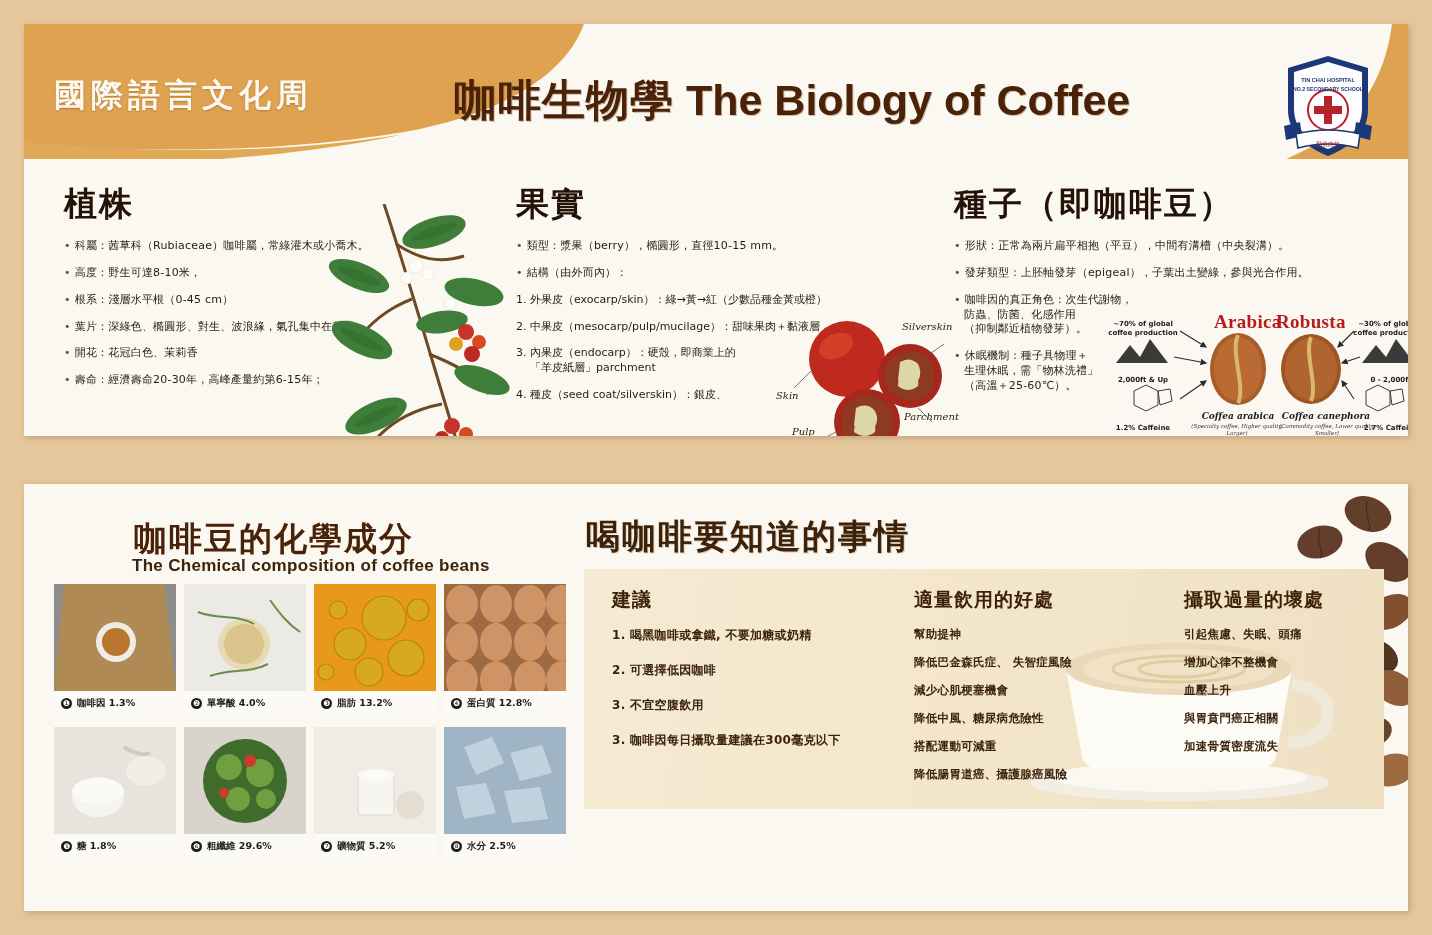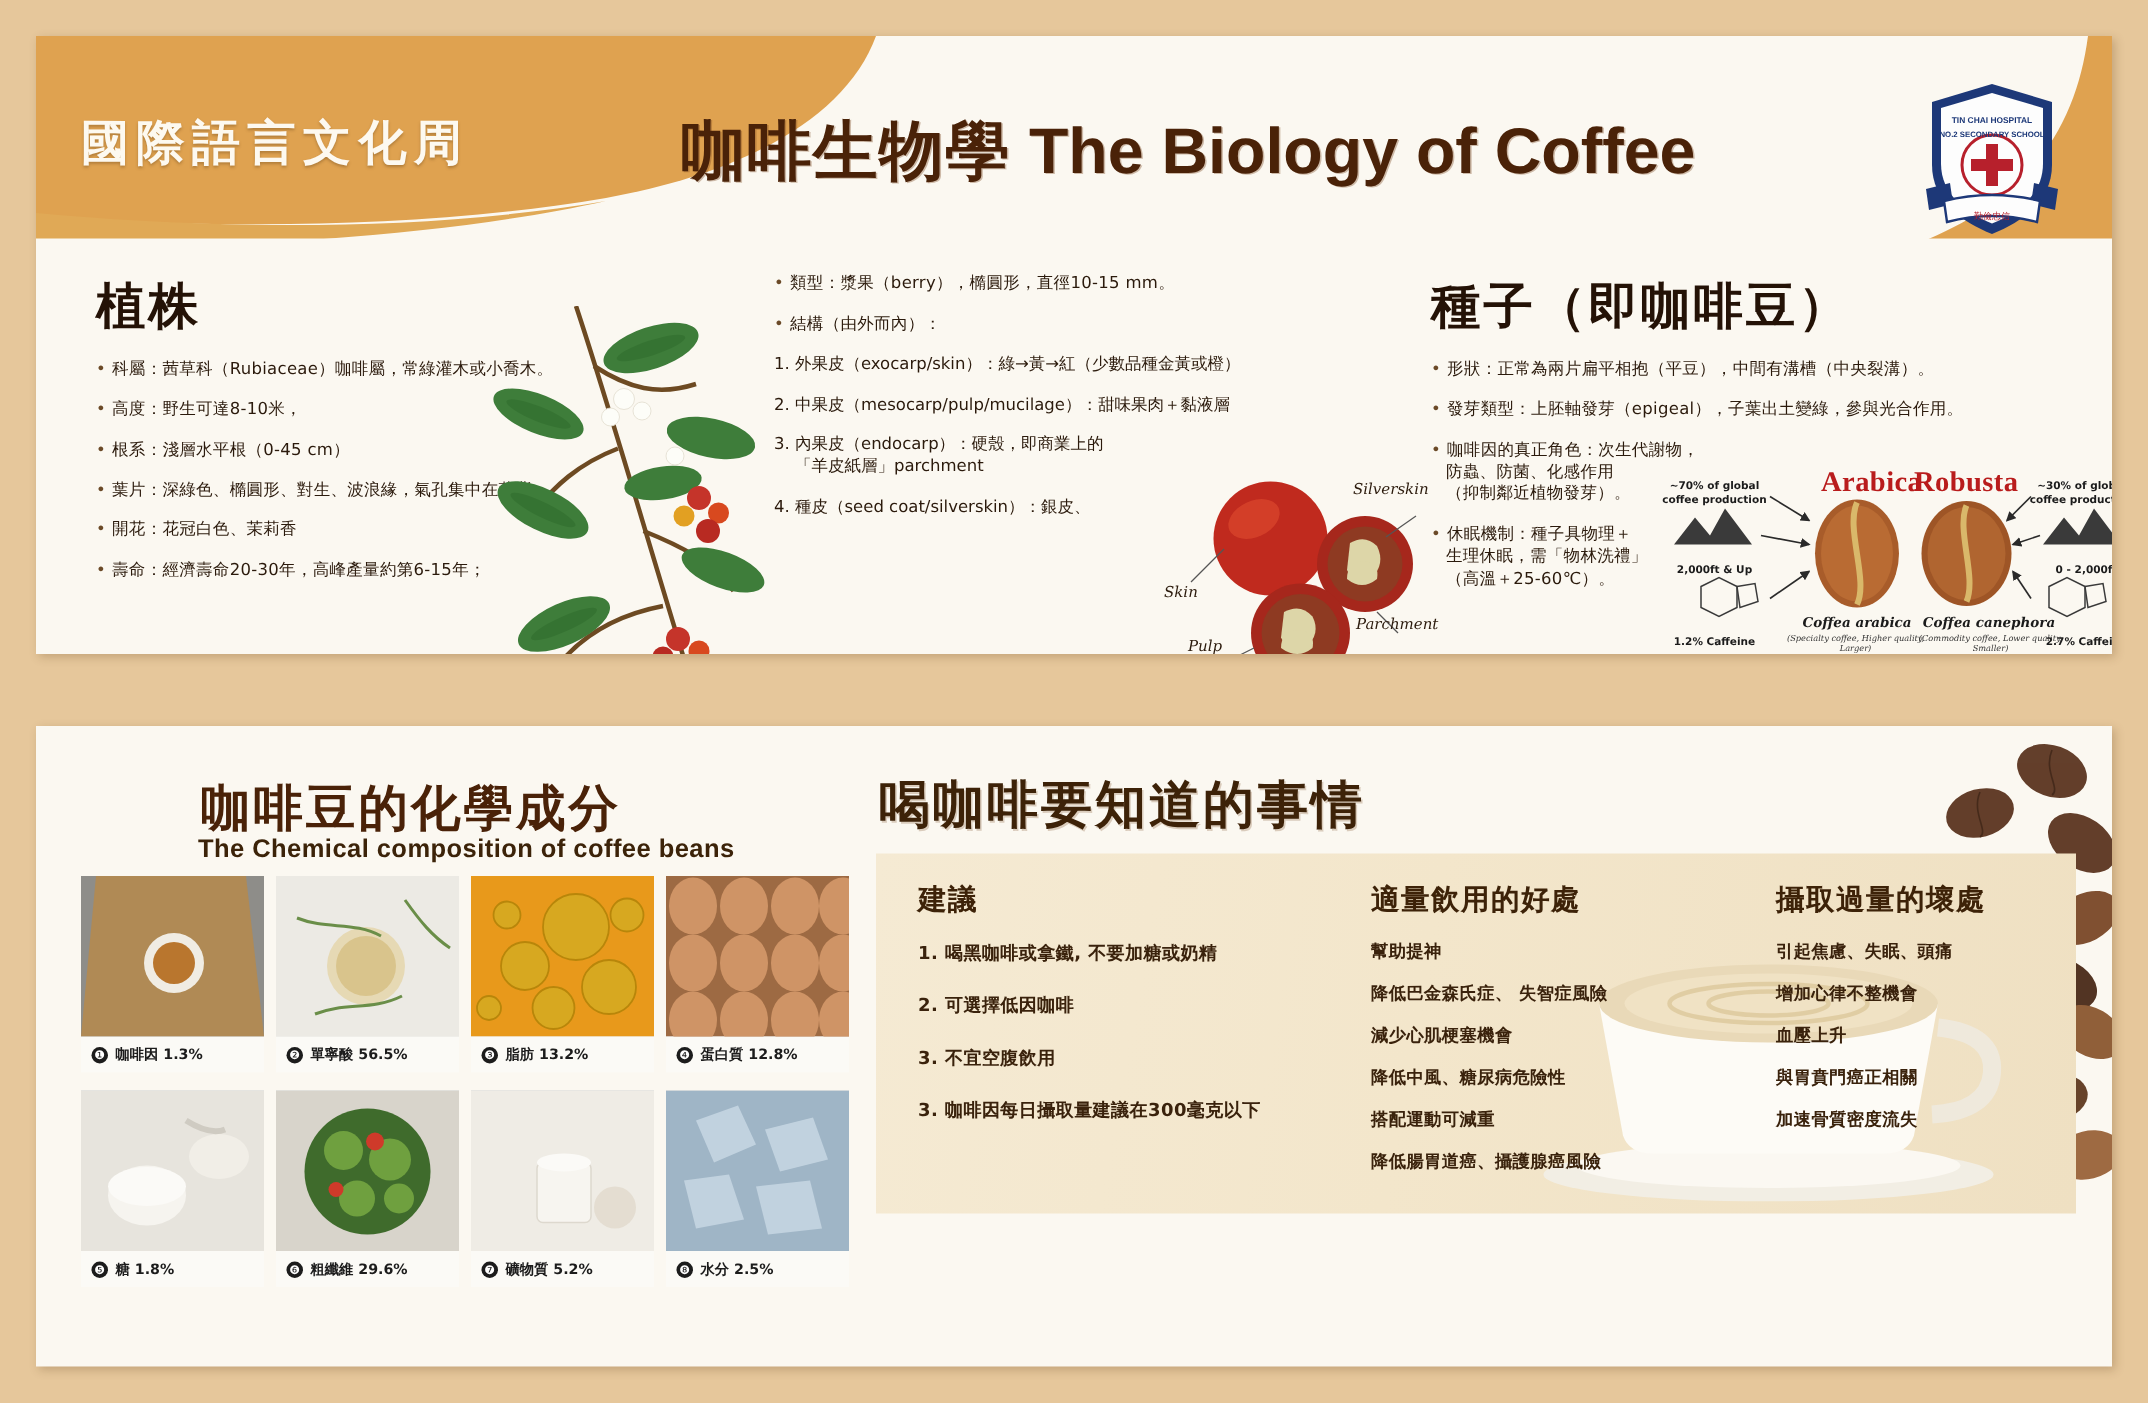--- a/index.html
+++ b/index.html
@@ -275,20 +275,21 @@
           <circle cx="148" cy="150" r="8" fill="#b82a22"></circle>
           <circle cx="128" cy="222" r="8" fill="#c5342a"></circle>
           <circle cx="142" cy="230" r="7" fill="#d8491f"></circle>
           <circle cx="118" cy="234" r="7" fill="#b82a22"></circle>
           <circle cx="136" cy="242" r="7" fill="#cf3a24"></circle>
         </g>
       </svg>
     </div>
 
     <div class="col col2">
+      <h2>果實</h2>
       <ul class="bul">
         <li><span class="dot">•</span><span>類型：漿果（berry），橢圓形，直徑10-15 mm。</span></li>
         <li><span class="dot">•</span><span>結構（由外而內）：</span></li>
       </ul>
       <ul class="numlist">
         <li>1. 外果皮（exocarp/skin）：綠→黃→紅（少數品種金黃或橙）</li>
         <li>2. 中果皮（mesocarp/pulp/mucilage）：甜味果肉＋黏液層</li>
         <li>
           <span>3. 內果皮（endocarp）：硬殼，即商業上的</span>
           <span class="indent" style="padding-left:14px">「羊皮紙層」parchment</span>
@@ -479,21 +480,21 @@
                 <circle cx="60" cy="60" r="20" fill="#d9c48c"></circle>
                 <g stroke="#6a8e48" stroke-width="2" fill="none">
                   <path d="M14 28 C34 36 52 30 70 40"></path>
                   <path d="M86 16 C96 30 104 40 116 48"></path>
                   <path d="M26 92 C46 84 64 90 84 80"></path>
                 </g>
               </svg>
           </div>
           <div class="cap">
             <span class="num">❷</span>
-            <span class="txt">單寧酸 56.5%</span>
+            <span class="txt">單寧酸 4.0%</span>
           </div>
         </div>
         <div class="thumb">
           <div class="img">
             <svg width="122" height="107" viewBox="0 0 122 107">
                 <rect width="122" height="107" fill="#e8991b"></rect>
                 <g fill="#d7a820" stroke="#b8860a" stroke-width="1.2">
                   <circle cx="70" cy="34" r="22"></circle>
                   <circle cx="36" cy="60" r="16"></circle>
                   <circle cx="92" cy="74" r="18"></circle>

